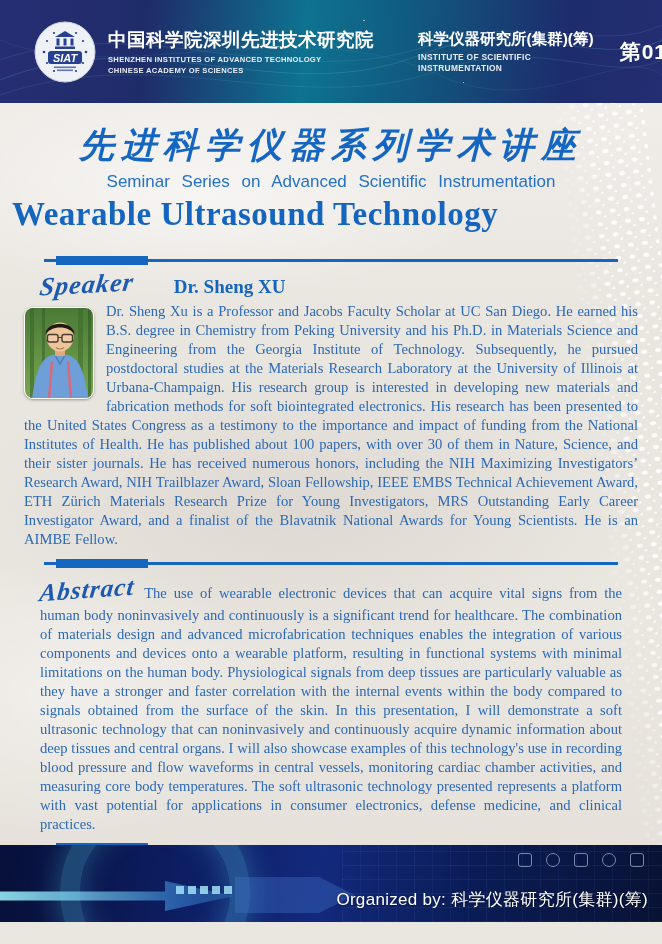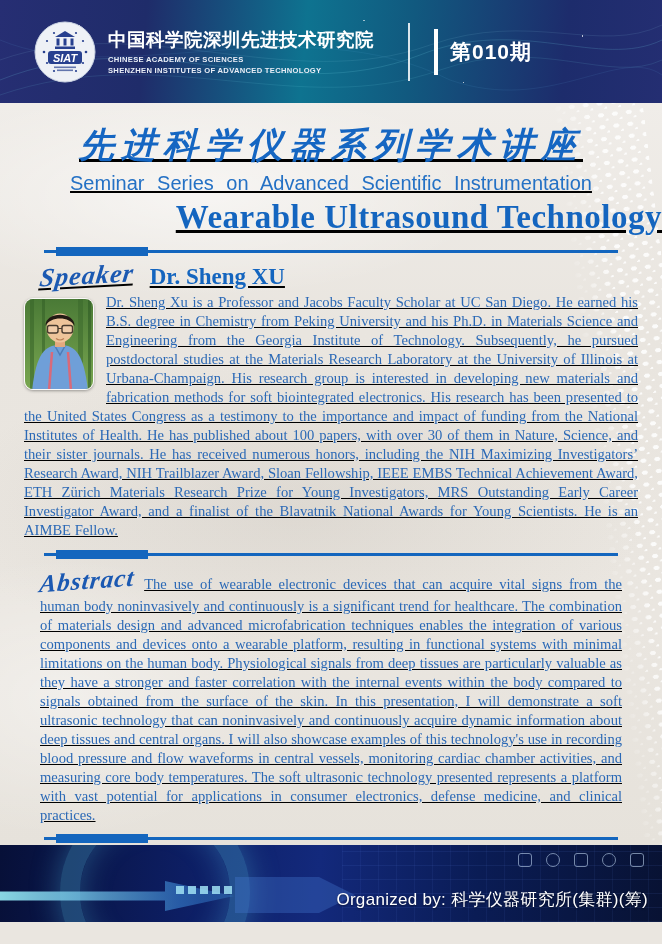--- a/index.html
+++ b/index.html
@@ -29,49 +29,49 @@
   .org-en { color:#e9edf6; font-size:7.6px; font-weight:bold; letter-spacing:.3px; line-height:1.35; margin-top:3px; }
   .vdiv1 { width:2px; height:58px; background:rgba(255,255,255,.85); margin:0 10px; z-index:2; }
   .inst { z-index:2; }
   .inst-cn { color:#fff; font-weight:bold; font-size:15.5px; white-space:nowrap; }
   .inst-en { color:#e9edf6; font-size:8.4px; font-weight:bold; line-height:1.3; margin-top:2px; letter-spacing:.3px; }
   .vdiv2 { width:4px; height:46px; background:#fff; margin:0 12px 0 14px; z-index:2; }
   .issue { color:#fff; font-weight:bold; font-size:21px; white-space:nowrap; z-index:2; letter-spacing:1px; }
 
   
   .main { height:742px; position:relative; overflow:hidden; padding-top:13px;
-    background:linear-gradient(180deg,#f0ede9 0%,#e9e5df 30%,#eae6e0 70%,#e6e2db 100%);text-decoration:underline; }
+    background:linear-gradient(180deg,#f0ede9 0%,#e9e5df 30%,#eae6e0 70%,#e6e2db 100%); }
   .main::before { content:""; position:absolute; inset:0; pointer-events:none;
     background:
       radial-gradient(420px 150px at 30% 12%, rgba(255,255,255,.55), transparent 70%),
       radial-gradient(500px 220px at 45% 55%, rgba(185,178,168,.25), transparent 70%),
       radial-gradient(300px 200px at 10% 80%, rgba(255,255,255,.4), transparent 70%);
   }
   .halftone { position:absolute; top:-20px; bottom:-20px; right:-26px; width:92px; pointer-events:none;
     transform:rotate(-7deg); opacity:.85;
     background-image:
       radial-gradient(5px 3.6px at 7px 6px, #fff 55%, transparent 62%),
       radial-gradient(5px 3.6px at 14px 12px, #fff 55%, transparent 62%);
     background-size:14px 12px;
     -webkit-mask-image:linear-gradient(to left,#000 55%,transparent 100%);
             mask-image:linear-gradient(to left,#000 55%,transparent 100%);
   }
   .series-cn { position:relative; text-align:center; color:#1566c2; font-family:"Liberation Serif",serif;
     font-weight:bold; font-style:italic; font-size:35px; letter-spacing:7px; margin:6px 0 3px; }
-  .series-en { position:relative; text-align:center; color:#2471c5; font-size:20px; word-spacing:7px; margin-bottom:4px; }
-  .talk-title { position:relative; text-align:right; color:#1465bf; font-family:"Liberation Serif",serif;
-    font-weight:bold; font-size:33px; margin:2px 0 14px; letter-spacing:.5px; }
+  .series-en { position:relative; text-align:center; color:#2471c5; font-size:17px; word-spacing:7px; margin-bottom:4px; }
+  .talk-title { position:relative; text-align:left; color:#1465bf; font-family:"Liberation Serif",serif;
+    font-weight:bold; font-size:33px; margin:2px 0 26px; letter-spacing:.5px;padding-left:12px; }
   .rule { position:relative; height:3px; background:#1466be; margin:0 44px; }
   .rule::before { content:""; position:absolute; left:12px; top:-3px; width:92px; height:9px; background:#1466be; }
 
   .script { font-family:"Liberation Serif",serif; font-style:italic; font-weight:bold; color:#1b59b2;
     display:inline-block; transform:skewX(-10deg) rotate(-3deg); letter-spacing:1px; }
   .sec-head { position:relative; padding:0 40px; margin:8px 0 2px; display:flex; align-items:baseline; gap:16px; }
   .sec-head .script { font-size:26px; }
-  .speaker-name { color:#1465bf; font-family:"Liberation Serif",serif; font-weight:bold; font-size:23px; }
+  .speaker-name { color:#1465bf; font-family:"Liberation Serif",serif; font-weight:bold; font-size:19px;margin-left:24px; }
 
   .bio-wrap { position:relative; padding:0 24px; }
   .photo { float:left; width:70px; height:92px; margin:5px 12px 3px 0; border-radius:9px; overflow:hidden;
     box-shadow:0 1px 3px rgba(0,0,0,.35); border:1px solid rgba(255,255,255,.8); }
   .body-text { color:#2b69b6; font-family:"Liberation Serif",serif; font-size:14.6px; line-height:1.3;
     text-align:justify; position:relative; }
   .abstract-p { position:relative; padding:0 40px; margin-top:9px; }
   .abstract-p .script { font-size:25px; margin-right:10px; transform:skewX(-10deg) rotate(-4deg); }
   .rule.r2 { margin-top:13px; }
   .rule.r3 { margin-top:12px; }
@@ -140,27 +140,34 @@
         <rect x="14" y="30" width="34" height="13" rx="3" fill="#27408f"></rect>
         <text x="31" y="40.5" text-anchor="middle" font-size="11" font-style="italic" font-weight="bold" fill="#ffffff" font-family="Liberation Sans, sans-serif">SIAT</text>
         <rect x="20" y="45.5" width="22" height="1.6" fill="#27408f" opacity=".7"></rect>
         <rect x="23" y="48.5" width="16" height="1.6" fill="#27408f" opacity=".7"></rect>
       </svg>
     </div>
 
     <div class="org">
       <div class="org-cn">中国科学院深圳先进技术研究院</div>
       <div class="org-en">
+        <div>SHENZHEN INSTITUTES OF ADVANCED TECHNOLOGY</div>
         <div>CHINESE ACADEMY OF SCIENCES</div>
-        <div>SHENZHEN INSTITUTES OF ADVANCED TECHNOLOGY</div>
       </div>
     </div>
 
     <div class="vdiv1"></div>
 
+    <div class="inst">
+      <div class="inst-cn">科学仪器研究所(集群)(筹)</div>
+      <div class="inst-en">
+        <div>INSTITUTE OF SCIENTIFIC</div>
+        <div>INSTRUMENTATION</div>
+      </div>
+    </div>
 
     <div class="vdiv2"></div>
 
     <div class="issue">
       <span>第010期</span>
     </div>
   </div>
 
   <div class="main">
     <div class="halftone"></div>

